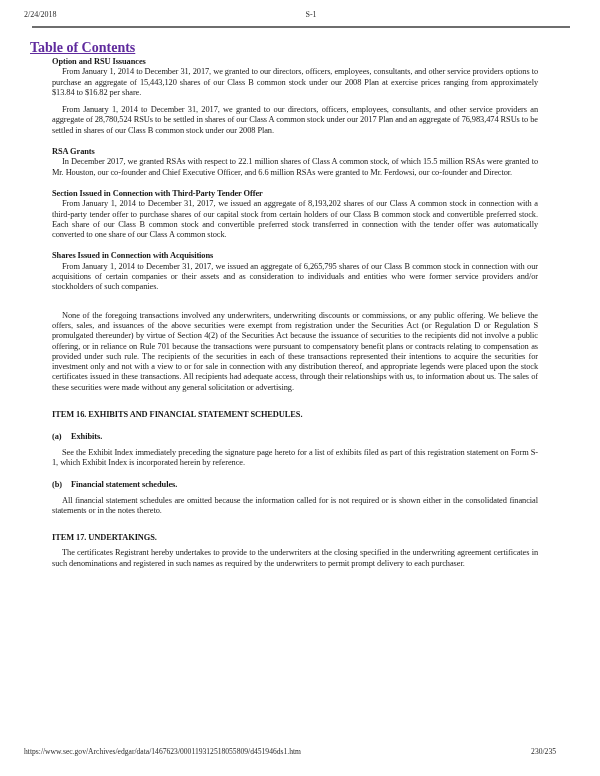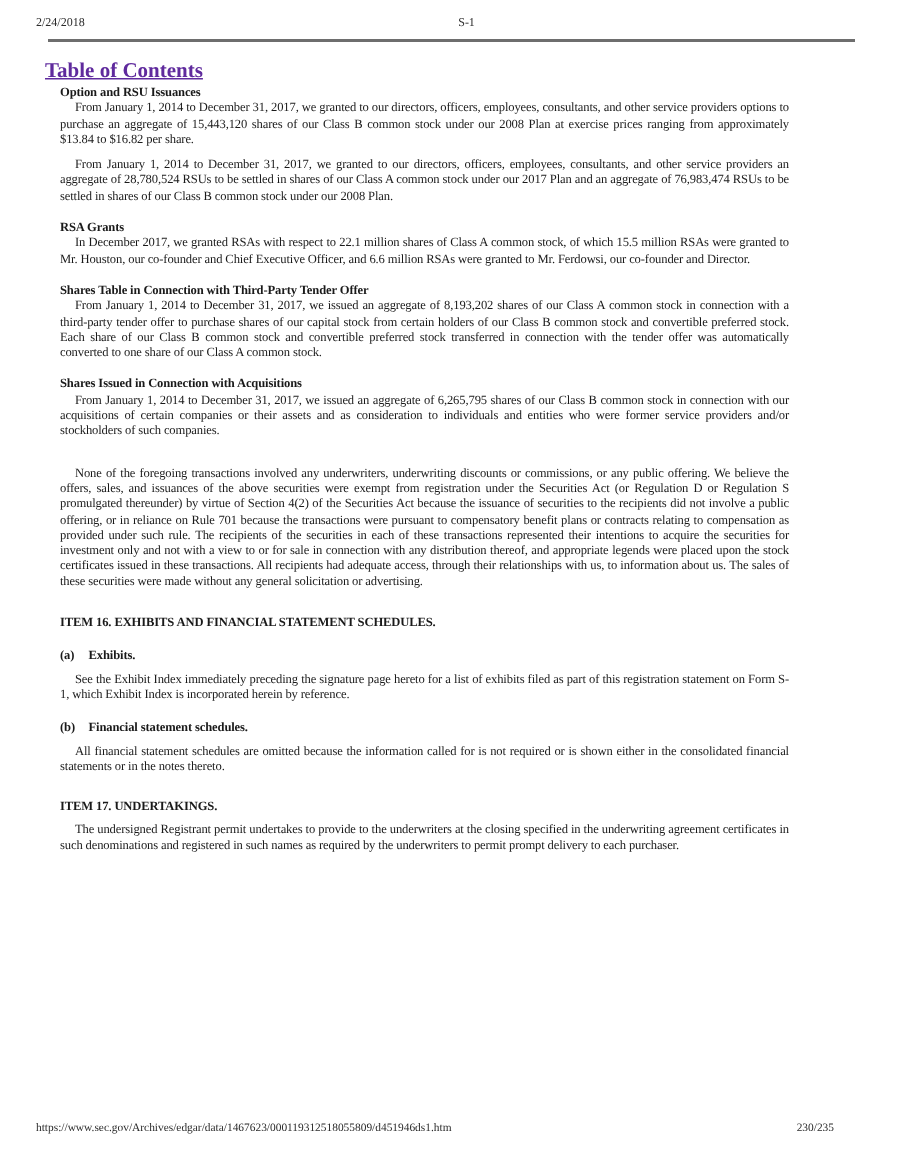--- a/index.html
+++ b/index.html
@@ -8,21 +8,21 @@
     font-family:"Liberation Serif","DejaVu Serif",serif;color:#1a1a1a;
   }
   .print-header{position:absolute;top:10px;left:24px;right:24px;height:12px;
     font-size:8px;color:#2b2b2b;}
   .print-header .ph-date{position:absolute;left:0;top:0;}
   .print-header .ph-title{position:absolute;left:52%;top:0;transform:translateX(-50%);}
   .header-rule{position:absolute;top:26px;left:32px;width:538px;height:0;
     border-top:2px solid #6e6e6e;}
   .toc-link{position:absolute;top:40px;left:30px;font-size:14px;font-weight:bold;
     text-decoration:underline;cursor:pointer;}
-  .content{position:absolute;top:57px;left:40px;width:486px;
+  .content{position:absolute;top:57px;left:52px;width:486px;
     font-size:8.4px;line-height:10.3px;letter-spacing:-0.08px;text-align:justify;}
   .content h4{font-size:8.4px;line-height:10.3px;font-weight:bold;margin:11px 0 0 0;text-align:left;}
   .content h4.first{margin-top:0;}
   .content h4.item-head{margin-top:17px;}
   .content p{margin:7px 0 0 0;text-indent:10px;}
   .content h4 + p{margin-top:0;}
   .content p.mt-lg{margin-top:18px;}
   .content p.sub-p{margin-top:5px;}
   .subhead{font-weight:bold;margin-top:12px;text-align:left;}
   .subhead .lbl{display:inline-block;width:19px;}
@@ -46,40 +46,40 @@
 
 <div class="content">
 
   <h4 class="first">Option and RSU Issuances</h4>
   <p>From January 1, 2014 to December 31, 2017, we granted to our directors, officers, employees, consultants, and other service providers options to purchase an aggregate of 15,443,120 shares of our Class B common stock under our 2008 Plan at exercise prices ranging from approximately $13.84 to $16.82 per share.</p>
   <p>From January 1, 2014 to December 31, 2017, we granted to our directors, officers, employees, consultants, and other service providers an aggregate of 28,780,524 RSUs to be settled in shares of our Class A common stock under our 2017 Plan and an aggregate of 76,983,474 RSUs to be settled in shares of our Class B common stock under our 2008 Plan.</p>
 
   <h4>RSA Grants</h4>
   <p>In December 2017, we granted RSAs with respect to 22.1 million shares of Class A common stock, of which 15.5 million RSAs were granted to Mr. Houston, our co-founder and Chief Executive Officer, and 6.6 million RSAs were granted to Mr. Ferdowsi, our co-founder and Director.</p>
 
-  <h4>Shares Table in Connection with Third-Party Tender Offer</h4>
+  <h4>Section Issued in Connection with Third-Party Tender Offer</h4>
   <p>From January 1, 2014 to December 31, 2017, we issued an aggregate of 8,193,202 shares of our Class A common stock in connection with a third-party tender offer to purchase shares of our capital stock from certain holders of our Class B common stock and convertible preferred stock. Each share of our Class B common stock and convertible preferred stock transferred in connection with the tender offer was automatically converted to one share of our Class A common stock.</p>
 
   <h4>Shares Issued in Connection with Acquisitions</h4>
   <p>From January 1, 2014 to December 31, 2017, we issued an aggregate of 6,265,795 shares of our Class B common stock in connection with our acquisitions of certain companies or their assets and as consideration to individuals and entities who were former service providers and/or stockholders of such companies.</p>
   <p class="mt-lg">None of the foregoing transactions involved any underwriters, underwriting discounts or commissions, or any public offering. We believe the offers, sales, and issuances of the above securities were exempt from registration under the Securities Act (or Regulation D or Regulation S promulgated thereunder) by virtue of Section 4(2) of the Securities Act because the issuance of securities to the recipients did not involve a public offering, or in reliance on Rule 701 because the transactions were pursuant to compensatory benefit plans or contracts relating to compensation as provided under such rule. The recipients of the securities in each of these transactions represented their intentions to acquire the securities for investment only and not with a view to or for sale in connection with any distribution thereof, and appropriate legends were placed upon the stock certificates issued in these transactions. All recipients had adequate access, through their relationships with us, to information about us. The sales of these securities were made without any general solicitation or advertising.</p>
 
   <h4 class="item-head">ITEM 16. EXHIBITS AND FINANCIAL STATEMENT SCHEDULES.</h4>
 
   <div class="subhead">
     <span class="lbl">(a)</span><span>Exhibits.</span>
   </div>
   <p class="sub-p">See the Exhibit Index immediately preceding the signature page hereto for a list of exhibits filed as part of this registration statement on Form S-1, which Exhibit Index is incorporated herein by reference.</p>
 
   <div class="subhead">
     <span class="lbl">(b)</span><span>Financial statement schedules.</span>
   </div>
   <p class="sub-p">All financial statement schedules are omitted because the information called for is not required or is shown either in the consolidated financial statements or in the notes thereto.</p>
 
   <h4 class="item-head">ITEM 17. UNDERTAKINGS.</h4>
-  <p class="sub-p">The undersigned Registrant permit undertakes to provide to the underwriters at the closing specified in the underwriting agreement certificates in such denominations and registered in such names as required by the underwriters to permit prompt delivery to each purchaser.</p>
+  <p class="sub-p">The certificates Registrant hereby undertakes to provide to the underwriters at the closing specified in the underwriting agreement certificates in such denominations and registered in such names as required by the underwriters to permit prompt delivery to each purchaser.</p>
 
 </div>
 
 <div class="print-footer">
   <span class="pf-url">https://www.sec.gov/Archives/edgar/data/1467623/000119312518055809/d451946ds1.htm</span>
   <span class="pf-pages">230/235</span>
 </div>
 
 </body></html>

